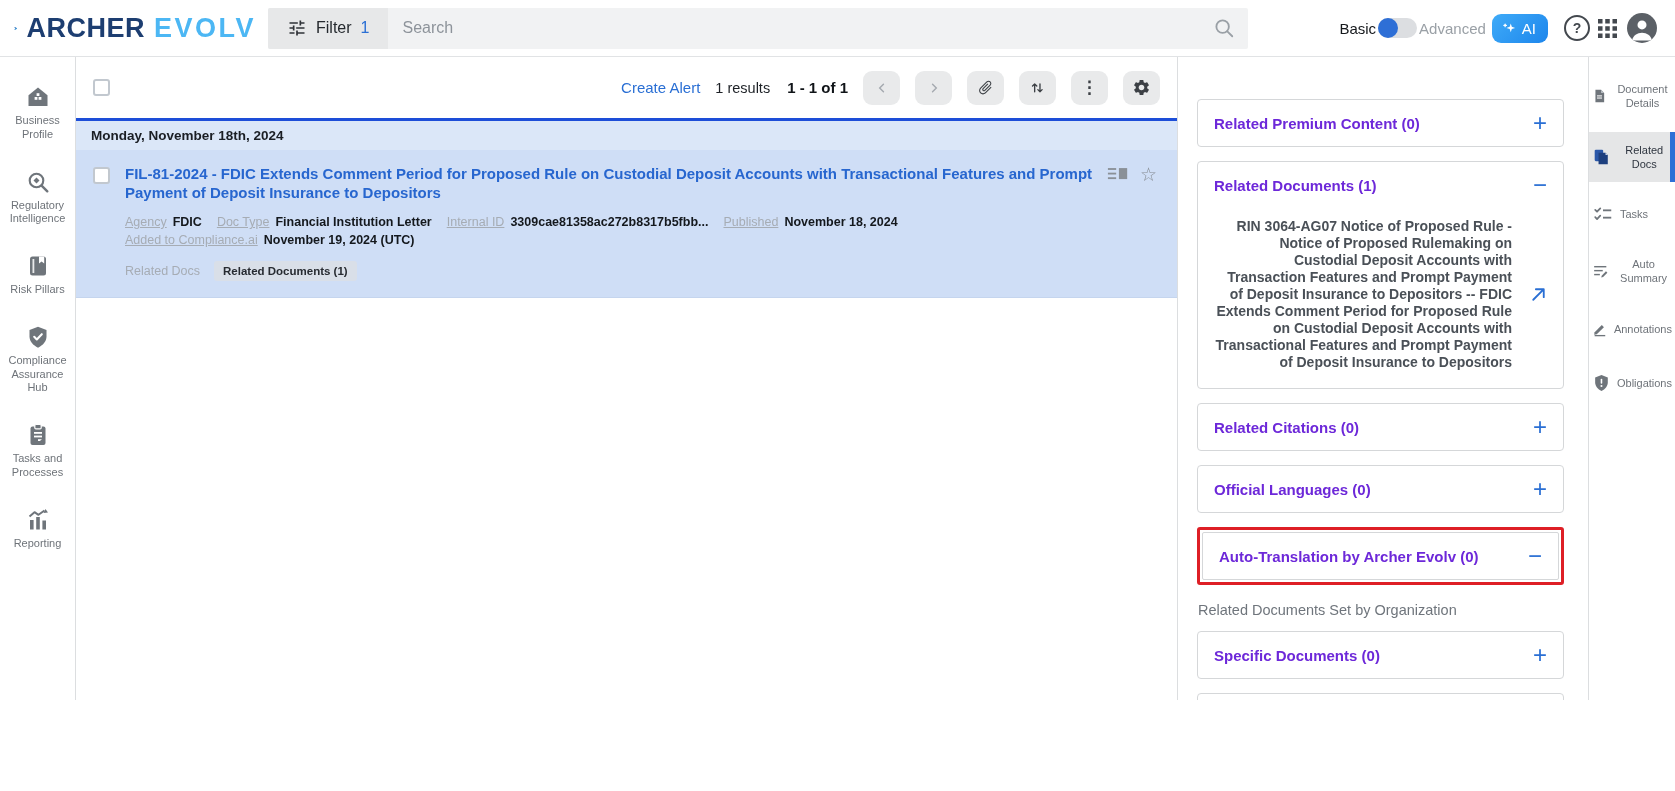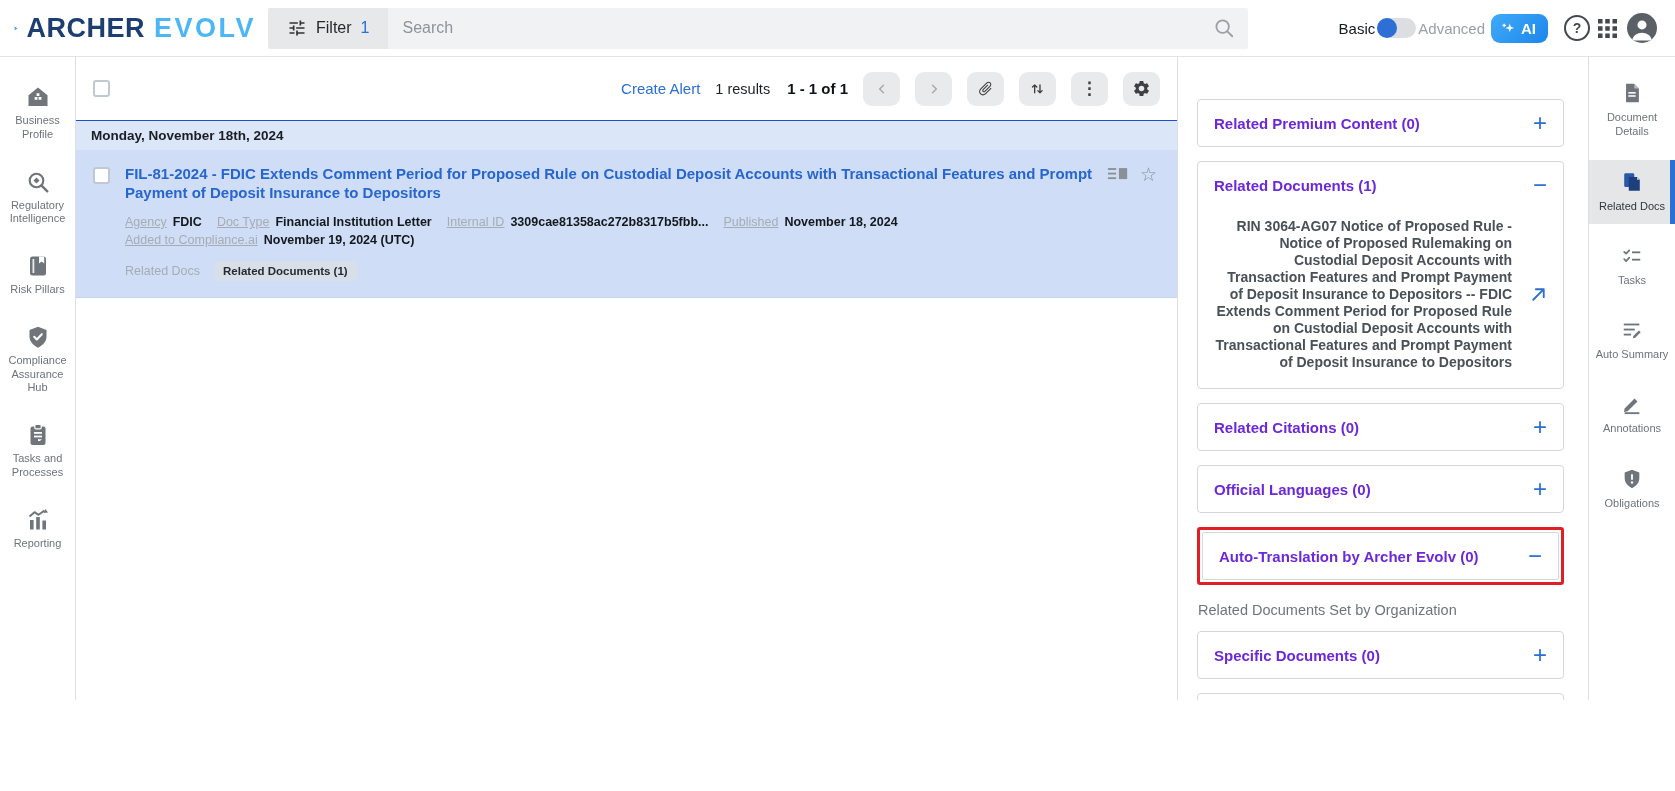--- a/index.html
+++ b/index.html
@@ -17,37 +17,37 @@
   .filter-label { font-size: 16px; color: #25292e; }
   .filter-count { font-size: 16px; color: #2a6fd4; }
   .search-input { flex: 1; height: 100%; border: none; outline: none; background: transparent; font-size: 16px; color: #333; padding: 0 14px; font-family: "Liberation Sans", sans-serif; }
   .search-input::placeholder { color: #8d939a; }
   .search-glyph { margin-right: 13px; flex: none; }
   .topbar-right { margin-left: auto; display: flex; align-items: center; gap: 2px; }
   .mode-basic { font-size: 15px; color: #15181c; }
   .mode-advanced { font-size: 15px; color: #9aa0a6; }
   .switch { width: 39px; height: 20px; background: #dcdee1; border-radius: 10px; position: relative; cursor: pointer; flex: none; }
   .switch .knob { position: absolute; left: 0; top: 0; width: 20px; height: 20px; border-radius: 50%; background: #2e6fd6; }
-  .ai-btn { display: flex; align-items: center; gap: 5px; padding: 6px 12px 6px 10px; border-radius: 9px; background: linear-gradient(135deg, #3fabf8, #1d86ec); color: #fff; font-weight: 700; font-size: 15px; cursor: pointer; border: none; margin-left: 4px; }
+  .ai-btn { display: flex; align-items: center; gap: 5px; padding: 6px 12px 6px 10px; border-radius: 9px; background: linear-gradient(135deg, #3fabf8, #1d86ec); color: #fff; font-weight: 400; font-size: 15px; cursor: pointer; border: none; margin-left: 4px; }
   .help-icon { width: 26px; height: 26px; border: 2.2px solid #43484e; border-radius: 50%; display: flex; align-items: center; justify-content: center; font-size: 14px; font-weight: 700; color: #43484e; cursor: pointer; margin-left: 14px; }
   .help-icon::before { content: "?"; }
   .apps-icon { cursor: pointer; margin-left: 6px; display: flex; }
   .avatar { width: 30px; height: 30px; border-radius: 50%; background: #5b6066; overflow: hidden; display: flex; align-items: flex-end; justify-content: center; cursor: pointer; margin-left: 8px; }
 
   
   .body { flex: 1; display: flex; min-height: 0; }
 
   
   .left-rail { width: 76px; flex: none; border-right: 1px solid #dcdee0; display: flex; flex-direction: column; align-items: stretch; padding-top: 26px; gap: 24px; background: #fff; }
   .lnav-item { display: flex; flex-direction: column; align-items: center; gap: 5px; padding: 2px 3px; cursor: pointer; }
   .lnav-item .label { font-size: 11px; color: #6e7379; text-align: center; line-height: 1.25; }
 
   
   .main { flex: 1; min-width: 0; display: flex; flex-direction: column; background: #fff; }
-  .list-toolbar { height: 64px; flex: none; display: flex; align-items: center; padding: 0 17px; border-bottom: 1px solid #1d4ed8; }
+  .list-toolbar { height: 64px; flex: none; display: flex; align-items: center; padding: 0 17px; border-bottom: 3px solid #1d4ed8; }
   .checkbox { width: 17px; height: 17px; border: 2px solid #c2c8cf; border-radius: 3px; background: #fff; flex: none; cursor: pointer; }
   .toolbar-right { margin-left: auto; display: flex; align-items: center; gap: 15px; }
   .create-alert { color: #2a6fd4; font-size: 15px; font-weight: 500; cursor: pointer; }
   .results-count { font-size: 14.5px; color: #1d2126; }
   .range { font-size: 15px; font-weight: 700; color: #101418; margin-left: 2px; }
   .icon-btn { width: 37px; height: 34px; border: none; border-radius: 9px; background: #e9eaeb; display: flex; align-items: center; justify-content: center; cursor: pointer; }
   .icon-btn.pager { color: #a4a9af; }
   .kebab-glyph { font-size: 17px; color: #3c4045; font-weight: 700; letter-spacing: 0; }
   .kebab-glyph::before { content: "\22EE"; }
 
@@ -77,21 +77,21 @@
   .glyph-plus::before { content: "+"; }
   .glyph-minus::before { content: "\2212"; }
   .card-body { display: flex; align-items: center; gap: 16px; padding: 10px 14px 18px 16px; text-align: right; }
   .card-body p { flex: 1; font-size: 14px; line-height: 1.21; font-weight: 600; color: #4a5057; }
   .hl-red { border: 3px solid #de1f26; border-radius: 3px; padding: 2px; margin-bottom: 14px; }
   .hl-red .card { margin-bottom: 0; border-radius: 2px; }
   .org-heading { margin: 17px 0 13px 1px; font-size: 14.5px; color: #6f757c; }
 
   
   .right-rail { width: 87px; flex: none; border-left: 1px solid #dcdee0; display: flex; flex-direction: column; padding-top: 14px; gap: 10px; background: #fff; }
-  .rnav-item { position: relative; display: flex; flex-direction: column; align-items: center; gap: 6px; padding: 11px 3px; font-size: 11px; color: #6e7379; text-align: center; line-height: 1.3; cursor: pointer; }
+  .rnav-item { position: relative; display: flex; flex-direction: row; align-items: center; gap: 6px; padding: 11px 3px; font-size: 11px; color: #6e7379; text-align: center; line-height: 1.3; cursor: pointer; }
   .rnav-item.active { background: #e5e6e7; color: #2f3640; font-weight: 500; }
   .rnav-item.active::after { content: ""; position: absolute; right: 0; top: 0; bottom: 0; width: 5px; background: #2e6fd6; }
   svg { display: block; }
 </style>
 </head>
 <body>
 
 <div class="app">
 
   <header class="topbar">

